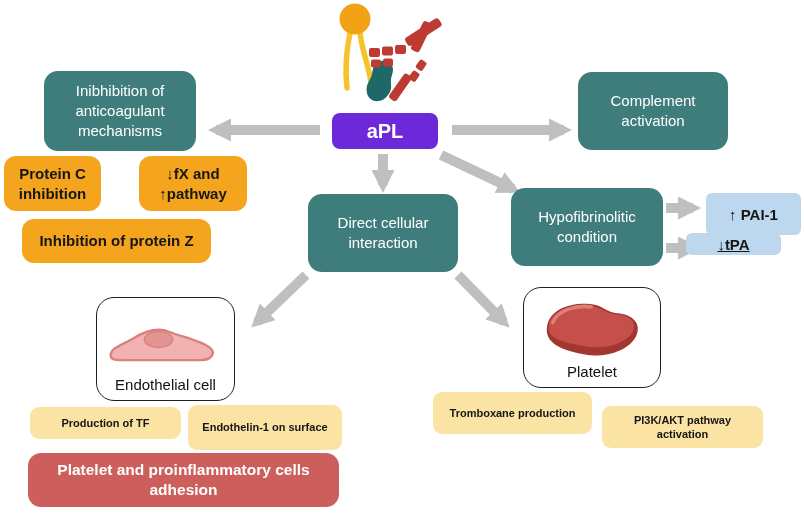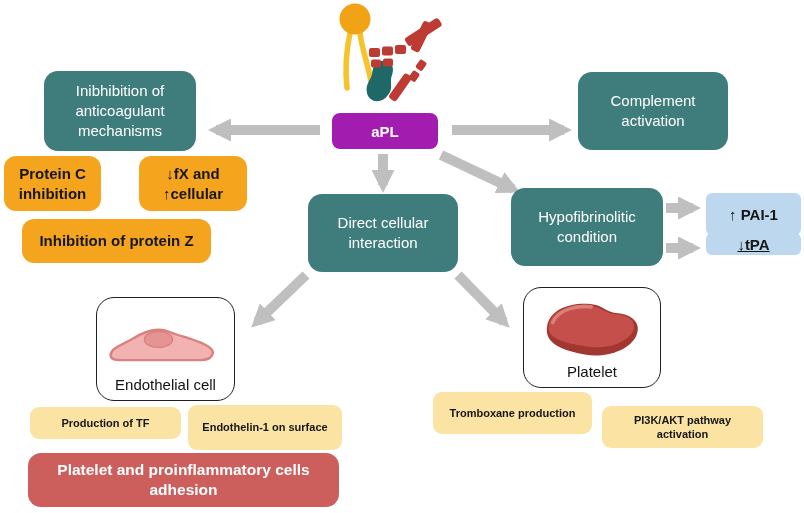--- a/index.html
+++ b/index.html
@@ -5,21 +5,21 @@
   html,body { margin:0; padding:0; background:#ffffff; }
   .canvas {
     position:relative; width:804px; height:513px; background:#ffffff;
     font-family:"Liberation Sans", sans-serif; overflow:hidden;
   }
   .box {
     position:absolute; display:flex; align-items:center; justify-content:center;
     text-align:center; box-sizing:border-box;
   }
   .teal   { background:#3F7D7D; color:#ffffff; border-radius:14px; font-size:15px; line-height:1.32; padding:6px 10px; }
-  .apl    { background:#a21caf; color:#ffffff; border-radius:8px;  font-size:15px; font-weight:700; }
+  .apl    { background:#6d28d9; color:#ffffff; border-radius:8px;  font-size:20px; font-weight:700; }
   .orange { background:#F5A51D; color:#161616; border-radius:12px; font-size:15px; font-weight:600; line-height:1.28; padding:4px 8px; }
   .blue   { background:#BDD7EE; color:#161616; border-radius:6px;  font-size:15px; font-weight:600; }
   .lyellow{ background:#FBE3A3; color:#161616; border-radius:9px;  font-size:11px; font-weight:600; line-height:1.3; padding:2px 8px; }
   .sred   { background:#CC5F5C; color:#ffffff; border-radius:13px; font-size:15.5px; font-weight:600; line-height:1.3; padding:4px 14px; }
   .card {
     position:absolute; background:#ffffff; border:1.7px solid #1f1f1f; border-radius:18px;
     box-sizing:border-box; display:flex; flex-direction:column; align-items:center; justify-content:flex-end;
     padding-bottom:7px;
   }
   .card .label { font-size:15px; color:#111111; }
@@ -69,25 +69,25 @@
   </svg>
 
   <div class="box apl" style="left:332px; top:113px; width:106px; height:36px;">aPL</div>
 
   <div class="box teal" style="left:44px; top:71px; width:152px; height:80px;">Inibhibition of anticoagulant mechanisms</div>
   <div class="box teal" style="left:578px; top:72px; width:150px; height:78px;">Complement activation</div>
   <div class="box teal" style="left:308px; top:194px; width:150px; height:78px;">Direct cellular interaction</div>
   <div class="box teal" style="left:511px; top:188px; width:152px; height:78px;">Hypofibrinolitic condition</div>
 
   <div class="box orange" style="left:4px; top:156px; width:97px; height:55px;">Protein C inhibition</div>
-  <div class="box orange" style="left:139px; top:156px; width:108px; height:55px;">↓fX and ↑cellular</div>
+  <div class="box orange" style="left:139px; top:156px; width:108px; height:55px;">↓fX and ↑pathway</div>
   <div class="box orange" style="left:22px; top:219px; width:189px; height:44px;">Inhibition of protein Z</div>
 
   <div class="box blue" style="left:706px; top:193px; width:95px; height:42px;">↑ PAI-1</div>
-  <div class="box blue" style="left:706px; top:233px; width:95px; height:22px;text-decoration:underline;">↓tPA</div>
+  <div class="box blue" style="left:686px; top:233px; width:95px; height:22px;text-decoration:underline;">↓tPA</div>
 
   <div class="card" style="left:96px; top:297px; width:139px; height:104px;">
     <svg style="left:8px; top:10px;" width="122" height="62" viewBox="0 0 130 65">
       <path d="M6,50 C6,42 16,40 30,32 C44,23 57,20 69,25 C81,30 103,34 112,42 C118,47 114,55 102,55 L18,55 C10,55 6,54 6,50 Z" fill="#F2B2B1" stroke="#D9817F" stroke-width="2.5" stroke-linejoin="round"></path>
       <ellipse cx="57" cy="33" rx="15" ry="8.5" fill="#E49493" stroke="#D9817F" stroke-width="1.5"></ellipse>
     </svg>
     <span class="label">Endothelial cell</span>
   </div>
 
   <div class="card" style="left:523px; top:287px; width:138px; height:101px;">

